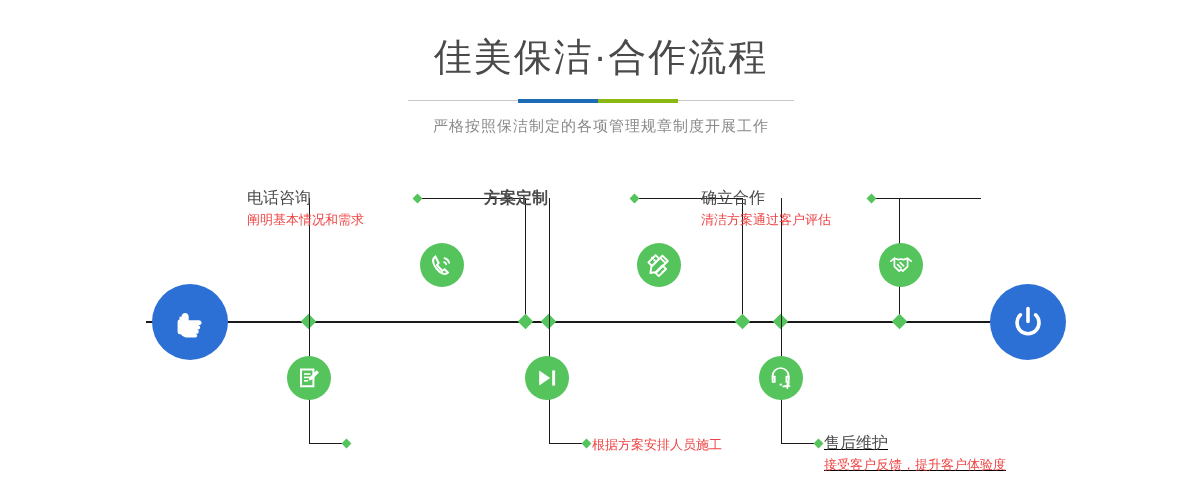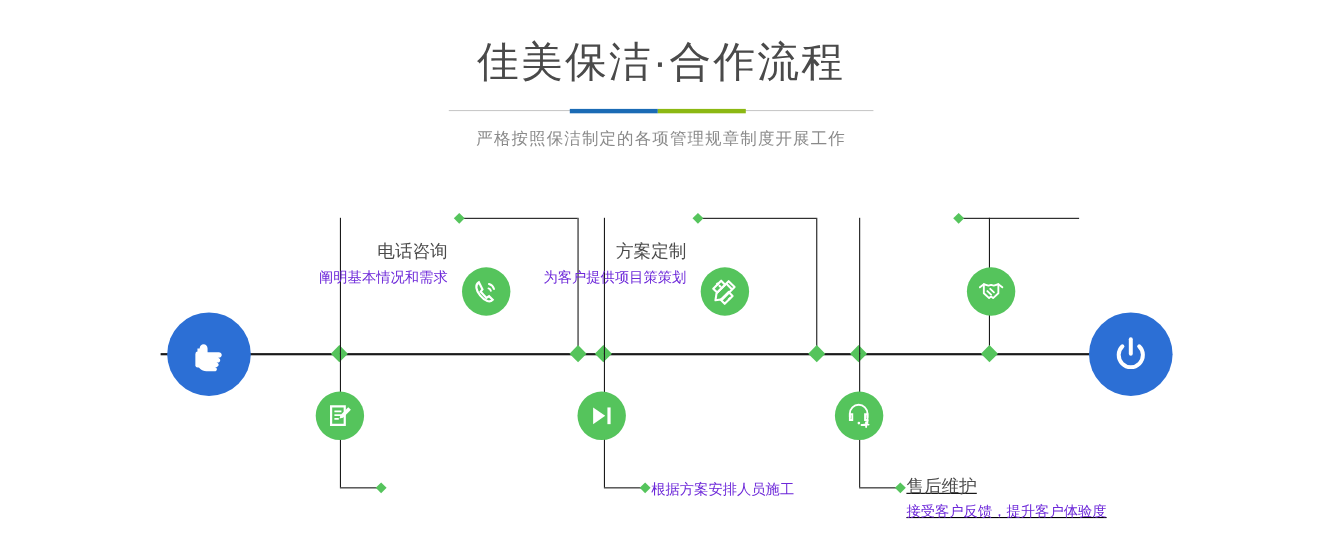--- a/index.html
+++ b/index.html
@@ -63,22 +63,22 @@
 
   .node{
     position:absolute;width:44px;height:44px;border-radius:50%;
     background:#55c45c;display:flex;align-items:center;justify-content:center;
     z-index:3;
   }
   .node svg{display:block;}
 
   .label{position:absolute;white-space:nowrap;}
   .label .l-title{font-size:16px;color:#4a4a4a;line-height:20px;}
-  .label .l-desc{font-size:13px;color:#6d28d9;line-height:18px;margin-top:3px;}
-  .label.up{text-align:right;margin-top:32px;}
+  .label .l-desc{font-size:13px;color:#ef4444;line-height:18px;margin-top:3px;}
+  .label.up{text-align:left;}
   .label.down{text-align:left;}
   .dot{
     position:absolute;width:7px;height:7px;background:#55c45c;transform:rotate(45deg);
   }
 </style>
 </head>
 <body>
 
 <div class="stage">
 
@@ -148,23 +148,22 @@
       </svg>
     </span>
   </div>
 
   <div class="diamond" style="left:543px;top:316px;"></div>
   <div class="branch" style="left:549px;top:198px;height:124px;"></div>
   <div class="hbranch" style="left:634px;top:198px;width:108px;"></div>
   <div class="branch" style="left:742px;top:198px;height:124px;"></div>
   <div class="diamond" style="left:737px;top:316px;"></div>
   <div class="dot" style="left:631px;top:195px;"></div>
-  <div class="label up" style="left:464px;top:188px;width:160px;">
+  <div class="label up" style="left:484px;top:188px;width:160px;font-weight:bold;">
     <div class="l-title">方案定制</div>
-    <div class="l-desc">为客户提供项目策策划</div>
   </div>
   <div class="node" style="left:637px;top:243px;">
     <span>
       <svg width="26" height="26" viewBox="0 0 26 26">
         <g stroke="#ffffff" stroke-width="1.9" fill="none" stroke-linejoin="round">
           <path d="M16.4 3.6l5.4 5.4-11 11-6.4 1 1-6.4z"></path>
           <line x1="14.2" y1="5.8" x2="19.6" y2="11.2"></line>
           <path d="M9.6 3.2l3.6 3.6-7.2 7.2-3.6-3.6z"></path>
           <line x1="5.4" y1="5.2" x2="7.2" y2="7"></line>
           <line x1="7.6" y1="7.4" x2="9.4" y2="9.2"></line>
@@ -189,20 +188,24 @@
       </svg>
     </span>
   </div>
 
   <div class="diamond" style="left:775px;top:316px;"></div>
   <div class="branch" style="left:781px;top:198px;height:124px;"></div>
   <div class="hbranch" style="left:871px;top:198px;width:110px;"></div>
   <div class="branch" style="left:899px;top:198px;height:124px;"></div>
   <div class="diamond" style="left:894px;top:316px;"></div>
   <div class="dot" style="left:868px;top:195px;"></div>
+  <div class="label up" style="left:701px;top:188px;width:160px;">
+    <div class="l-title">确立合作</div>
+    <div class="l-desc">清洁方案通过客户评估</div>
+  </div>
   <div class="node" style="left:879px;top:243px;">
     <span>
       <svg width="26" height="26" viewBox="0 0 26 26">
         <g fill="none" stroke="#ffffff" stroke-width="1.7" stroke-linejoin="round" stroke-linecap="round">
           <path d="M2.8 9.2l3.6-2.8 4.2 1.2 2.4-.6 2.4.6 4.2-1.2 3.6 2.8"></path>
           <path d="M6.4 6.4v8.2l4.8 4.4 1.8-1.4 1.8 1.4 4.8-4.4V6.4"></path>
           <path d="M9.6 12.6l3.4 3.2"></path>
           <path d="M12.2 10.6l3.4 3.2"></path>
         </g>
       </svg>

